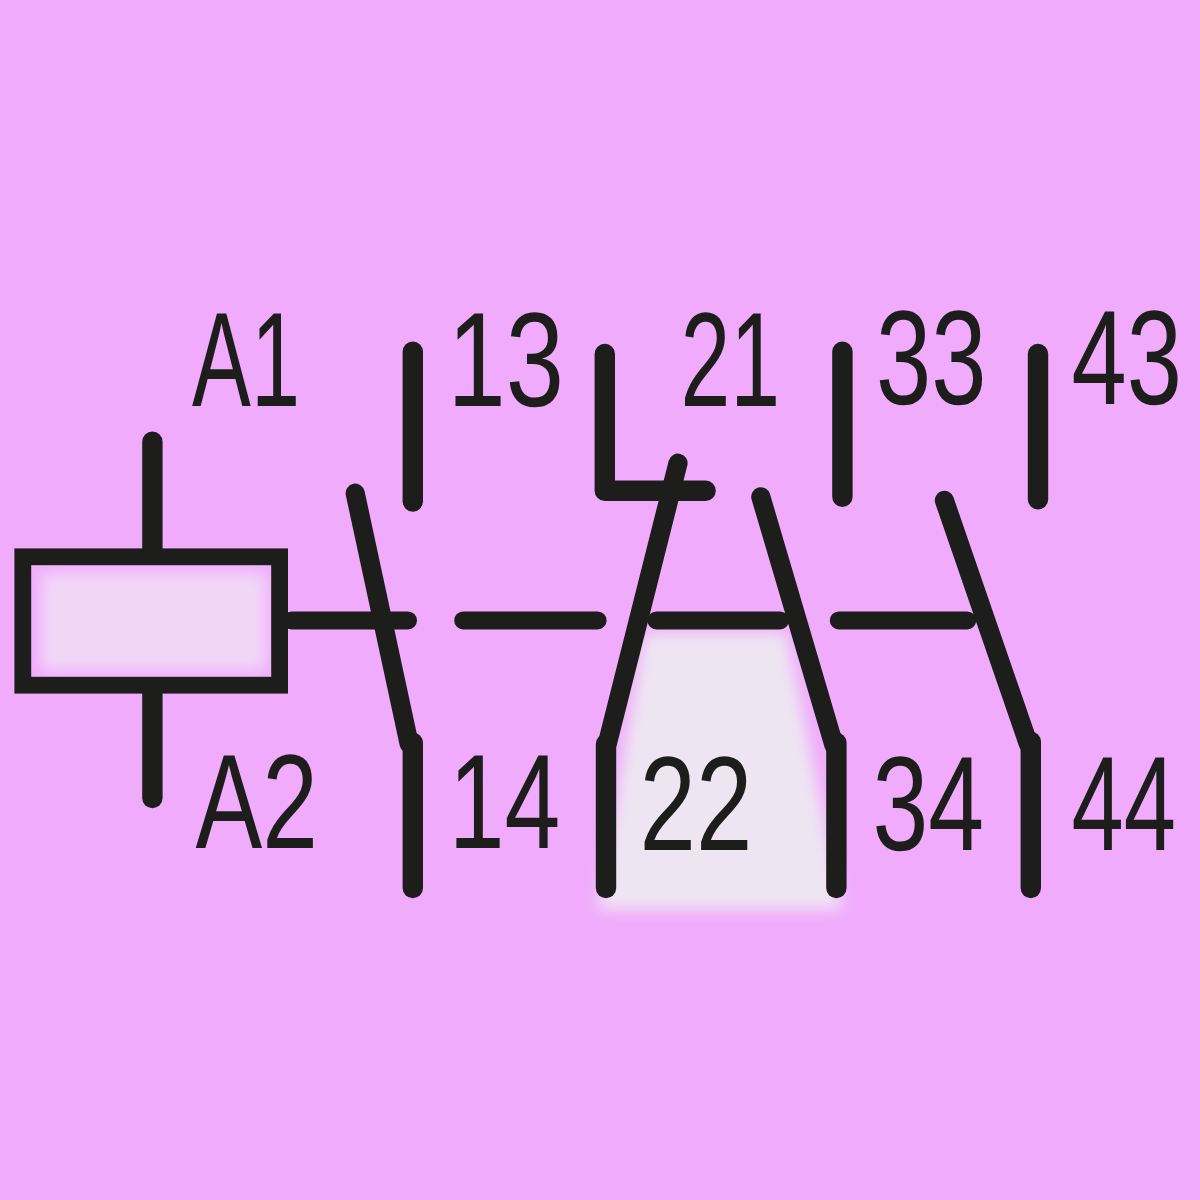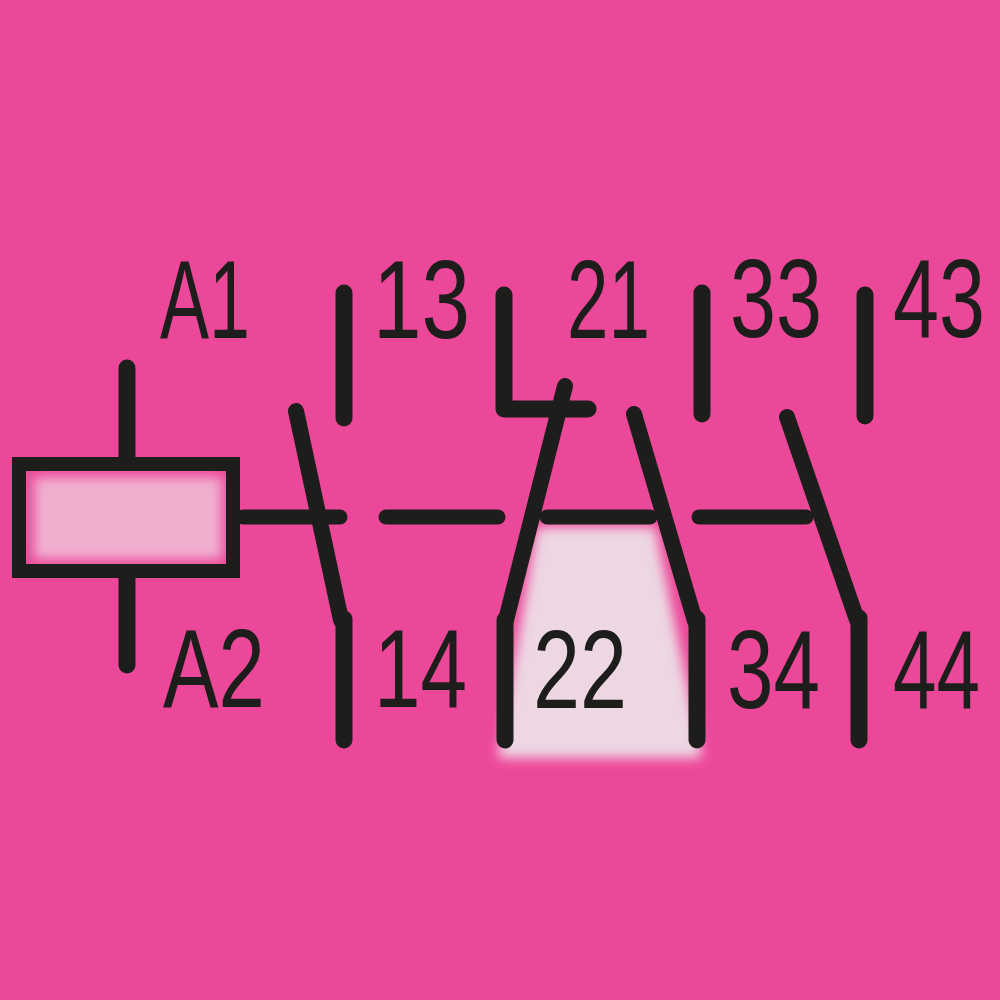--- a/index.html
+++ b/index.html
@@ -7,21 +7,21 @@
     padding: 0;
     width: 1000px;
     height: 1000px;
     background: #ffffff;
     font-family: "Liberation Sans", sans-serif;
   }
   .stage {
     position: relative;
     width: 1000px;
     height: 1000px;
-    background: #ec4899;
+    background: #f0abfc;
     overflow: hidden;
   }
   svg { display: block; }
   .wire {
     stroke: #1d1d1b;
     stroke-linecap: round;
     stroke-linejoin: round;
     fill: none;
   }
   .terminal-line { stroke-width: 17; }

